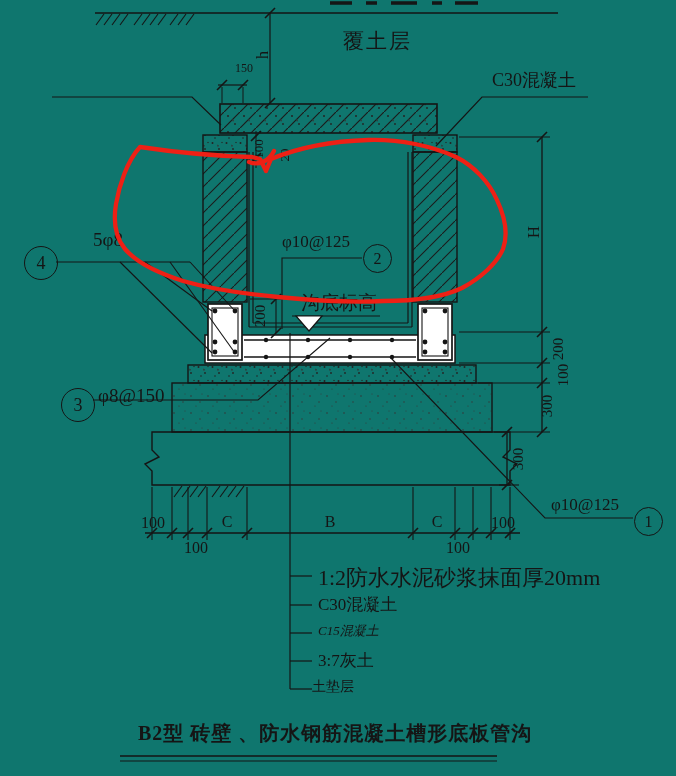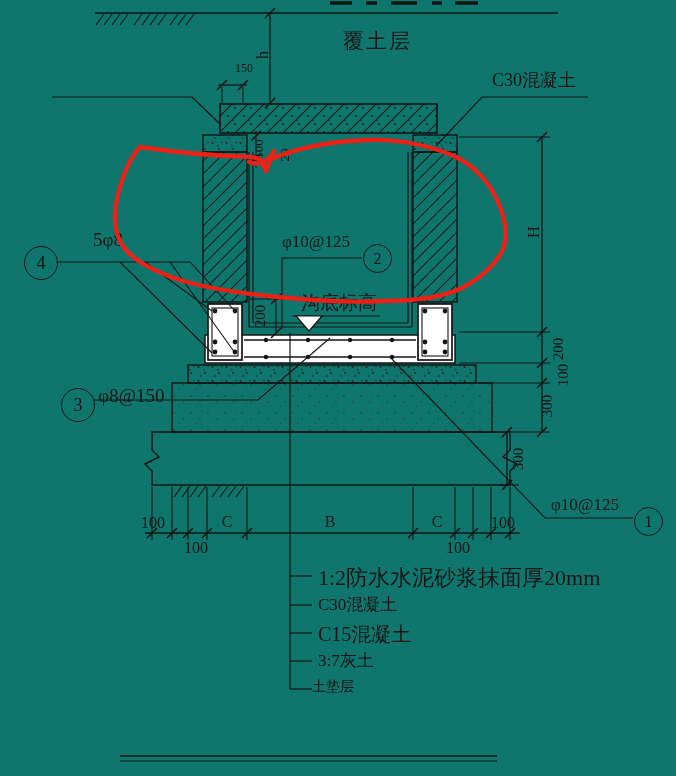--- a/index.html
+++ b/index.html
@@ -281,24 +281,25 @@
 <div class="lbl ctr" style="left:153px;top:523px;font-size:16px;">100</div>
 <div class="lbl ctr" style="left:196px;top:548px;font-size:16px;">100</div>
 <div class="lbl ctr" style="left:227px;top:522px;font-size:16px;">C</div>
 <div class="lbl ctr" style="left:330px;top:522px;font-size:16px;">B</div>
 <div class="lbl ctr" style="left:437px;top:522px;font-size:16px;">C</div>
 <div class="lbl ctr" style="left:458px;top:548px;font-size:16px;">100</div>
 <div class="lbl ctr" style="left:503px;top:523px;font-size:16px;">100</div>
 
 <div class="lbl" style="left:318px;top:567px;font-size:22px;">1:2防水水泥砂浆抹面厚20mm</div>
 <div class="lbl" style="left:318px;top:596px;font-size:17px;">C30混凝土</div>
-<div class="lbl" style="left:318px;top:624px;font-size:20px;">C15混凝土</div>
+<div class="lbl" style="left:318px;top:624px;font-size:13px;font-style:italic;">C15混凝土</div>
 <div class="lbl" style="left:318px;top:652px;font-size:17px;">3:7灰土</div>
 <div class="lbl" style="left:312px;top:680px;font-size:14px;">土垫层</div>
 
+<div class="lbl title" style="left:138px;top:723px;font-size:20px;">B2型  砖壁 、防水钢筋混凝土槽形底板管沟</div>
 
 <svg id="redmark" width="676" height="776" viewBox="0 0 676 776">
   <g stroke="#ee2015" stroke-width="4.3" fill="none" stroke-linecap="round" stroke-linejoin="round">
     <path d="M266,171 L271,159
              C300,147 336,141 368,140
              C400,139 432,146 456,157
              C474,166 489,182 497,200
              C505,217 508,235 503,249
              C497,263 481,278 462,288
              C441,298 413,301 383,301

